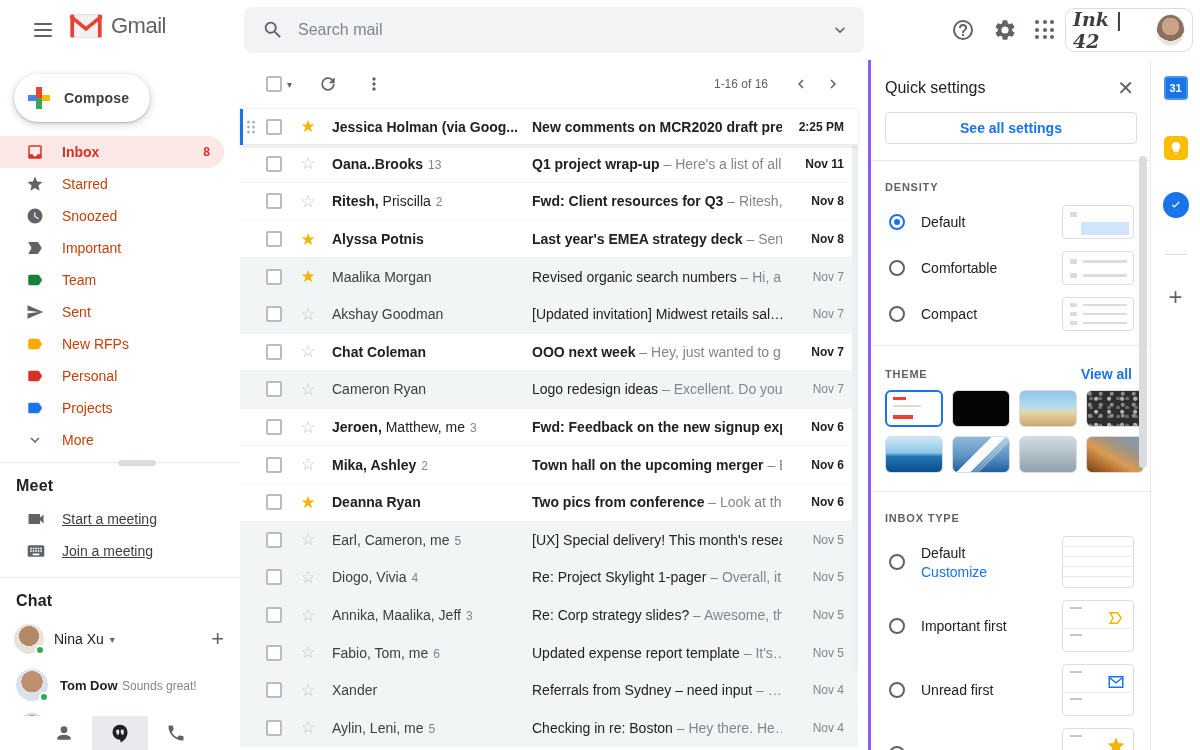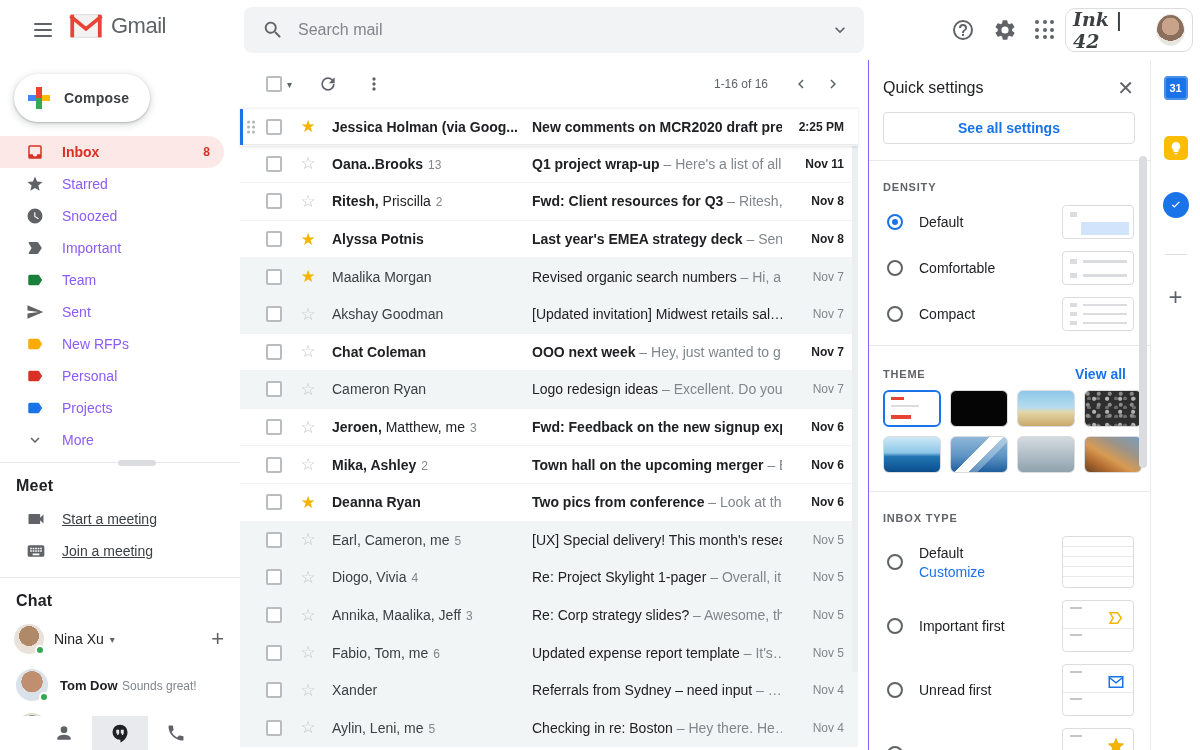--- a/index.html
+++ b/index.html
@@ -40,21 +40,21 @@
   .gplus { position:relative; width:22px; height:22px; }
   .gplus .h { position:absolute; top:8px; left:0; width:22px; height:6px;
     background:linear-gradient(90deg,#4285f4 0 50%,#fbbc04 50% 100%); }
   .gplus .v { position:absolute; left:8px; top:0; width:6px; height:22px;
     background:linear-gradient(180deg,#ea4335 0 50%,#34a853 50% 100%); }
   .compose-label { font-size:14px; font-weight:700; color:#3c4043; letter-spacing:.2px; }
   .nav { margin-top:4px; }
   .nav-item { height:32px; display:flex; align-items:center; padding-left:26px; margin-right:16px;
     border-radius:0 16px 16px 0; cursor:pointer; }
   .nav-item .nico { width:18px; height:18px; color:#5f6368; flex:0 0 18px; }
-  .nav-item .nlabel { margin-left:18px; font-size:14px; color:#8b5cf6; white-space:nowrap; }
+  .nav-item .nlabel { margin-left:18px; font-size:14px; color:#c2410c; white-space:nowrap; }
   .nav-item .ncount { margin-left:auto; margin-right:14px; font-size:12px; font-weight:700; }
   .nav-item.active { background:#fce8e6; }
   .nav-item.active .nlabel { color:#d93025; font-weight:700; }
   .nav-item.active .nico { color:#d93025; }
   .nav-item.active .ncount { color:#d93025; }
   .side-divider { border-top:1px solid #e8eaed; margin-top:6px; position:relative; }
   .drag-pill { position:absolute; left:118px; top:-3px; width:38px; height:6px; background:#dadce0; border-radius:3px; }
   .section-title { font-size:16px; font-weight:700; color:#202124; padding:14px 0 8px 16px; letter-spacing:.2px; }
   .meet-item { height:32px; display:flex; align-items:center; padding-left:26px; cursor:pointer; }
   .meet-item .nico { width:20px; height:20px; color:#5f6368; }
@@ -108,21 +108,21 @@
   .row .subjwrap { flex:1; white-space:nowrap; overflow:hidden; margin-left:4px; }
   .row .subj { color:#202124; }
   .row.unread .subj { font-weight:700; }
   .row .sep, .row .snip { color:#80868b; }
   .row .date { width:62px; text-align:right; font-size:12px; color:#80868b; flex:0 0 62px; }
   .row.unread .date { color:#202124; font-weight:700;text-align:right; }
   .list-scroll { position:absolute; right:0; top:52px; width:6px; height:560px; background:#eceff1; border-radius:3px; }
 
   
   .qs { position:absolute; left:868px; top:60px; width:282px; height:690px; background:#fff;
-    border-left:1px solid #8b5cf6; }
+    border-left:3px solid #8b5cf6; }
   .qs-header { display:flex; align-items:center; padding:18px 16px 12px 14px; }
   .qs-title { font-size:16px; color:#202124; }
   .qs-close { margin-left:auto; font-size:20px; color:#5f6368; cursor:pointer; line-height:1; }
   .see-all { margin:2px 14px 16px 14px; width:252px; height:32px; border:1px solid #dadce0; border-radius:4px;
     background:#fff; color:#1a73e8; font-weight:700; font-size:14px; cursor:pointer;
     font-family:"Liberation Sans", sans-serif; }
   .qs-divider { border-top:1px solid #e8eaed; }
   .qs-label { font-size:11px; font-weight:700; letter-spacing:.8px; color:#5f6368; margin:20px 14px 6px 14px; }
   .opt-row { display:flex; align-items:center; padding:6px 16px 6px 18px; min-height:44px; cursor:pointer; }
   .radio { width:16px; height:16px; border:2px solid #5f6368; border-radius:50%; flex:0 0 16px; position:relative; }
@@ -140,21 +140,21 @@
       linear-gradient(#dadce0,#dadce0) 20px 8px/44px 3px no-repeat,
       linear-gradient(#dadce0,#dadce0) 7px 21px/7px 5px no-repeat,
       linear-gradient(#dadce0,#dadce0) 20px 22px/44px 3px no-repeat, #fff; }
   .thumb-compact { background:
       linear-gradient(#dadce0,#dadce0) 7px 5px/7px 4px no-repeat,
       linear-gradient(#dadce0,#dadce0) 20px 6px/44px 2px no-repeat,
       linear-gradient(#dadce0,#dadce0) 7px 14px/7px 4px no-repeat,
       linear-gradient(#dadce0,#dadce0) 20px 15px/44px 2px no-repeat,
       linear-gradient(#dadce0,#dadce0) 7px 23px/7px 4px no-repeat,
       linear-gradient(#dadce0,#dadce0) 20px 24px/44px 2px no-repeat, #fff; }
-  .theme-head { display:flex; align-items:center; margin:20px 24px 8px 14px; }
+  .theme-head { display:flex; align-items:center; margin:20px 18px 8px 14px; }
   .view-all { margin-left:auto; font-size:14px; font-weight:700; color:#1a73e8; cursor:pointer; }
   .theme-grid { display:grid; grid-template-columns:repeat(4,58px); gap:9px; margin:4px 14px 18px 14px; }
   .theme-item { width:58px; height:37px; border-radius:6px; border:1px solid #dadce0; cursor:pointer; }
   .theme-item.sel { border:2px solid #1a73e8; }
   .th-light { background:
       linear-gradient(#ea4335,#ea4335) 6px 5px/13px 3px no-repeat,
       linear-gradient(#dadce0,#dadce0) 6px 13px/28px 2px no-repeat,
       linear-gradient(#ea4335,#ea4335) 6px 23px/20px 4px no-repeat, #fff; }
   .th-dark { background:#050505; }
   .th-beach { background:linear-gradient(180deg,#8ec7e8 0%,#b8dcee 48%,#e4d6a8 60%,#c9a96a 100%); }

